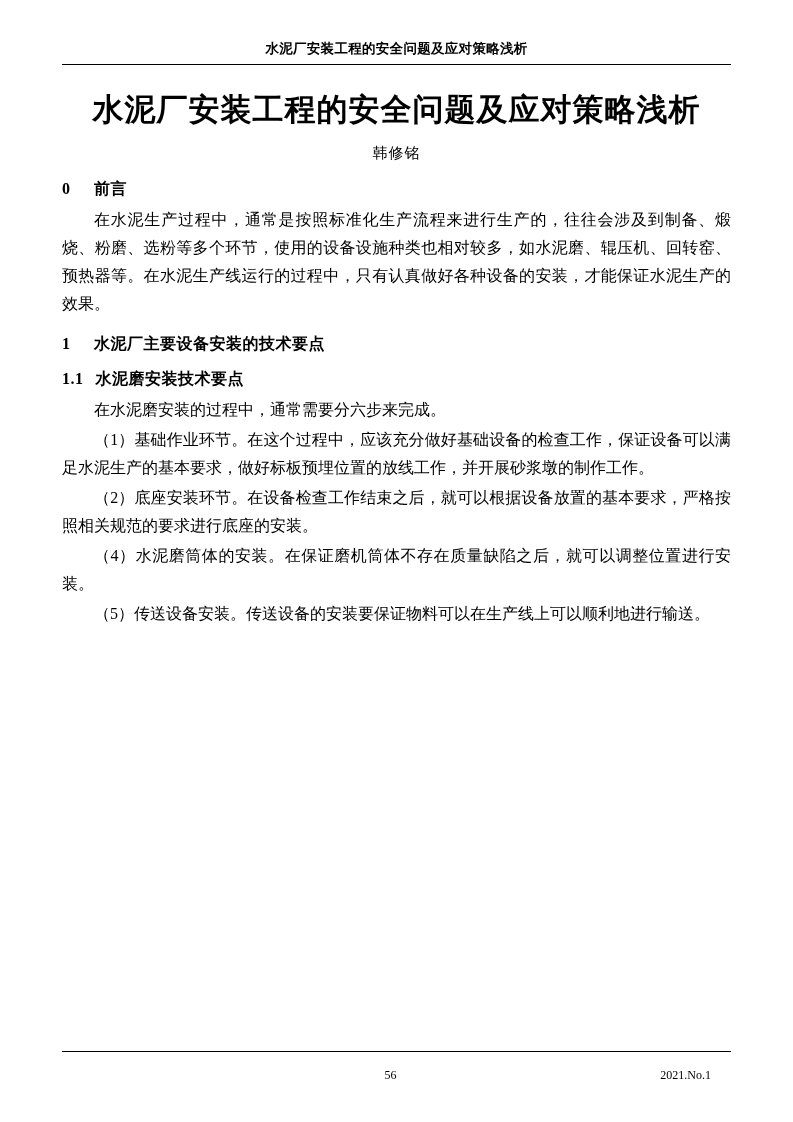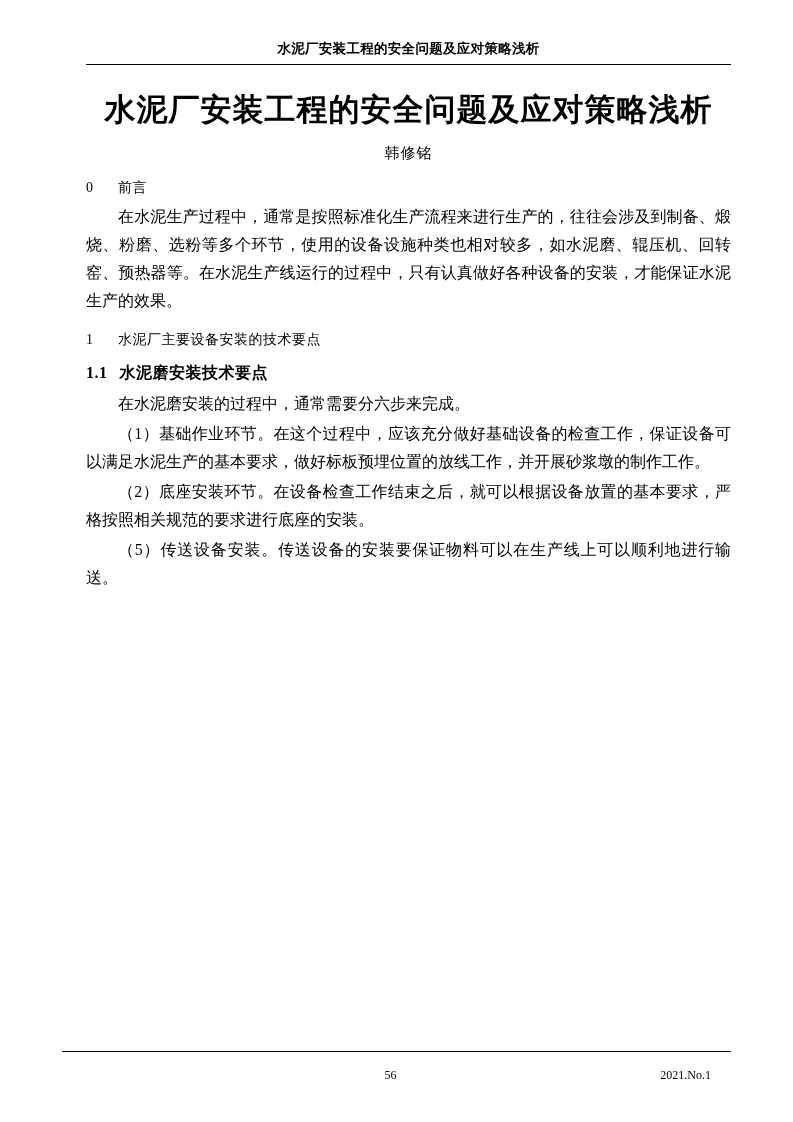--- a/index.html
+++ b/index.html
@@ -18,21 +18,20 @@
     background: #ffffff;
     box-sizing: border-box;
     overflow: hidden;
   }
   .content {
     position: absolute;
     left: 62px;
     right: 62px;
     top: 40px;
     bottom: 30px;
-    margin-left: 24px;
   }
   
   .running-header {
     text-align: center;
     font-size: 13.5px;
     font-weight: bold;
     letter-spacing: 0.3px;
     color: #000;
     padding-bottom: 6px;
   }
@@ -58,22 +57,22 @@
     letter-spacing: 1px;
   }
   .affiliation {
     text-align: center;
     font-size: 15px;
     margin: 4px 0 20px 0;
     letter-spacing: 0.2px;
   }
   
   h2.sec {
-    font-size: 14px;
-    font-weight: normal;
+    font-size: 16px;
+    font-weight: bold;
     margin: 16px 0 6px 0;
     letter-spacing: 0.5px;
   }
   h3.sub {
     font-size: 16px;
     font-weight: bold;
     margin: 14px 0 6px 0;
     letter-spacing: 0.5px;
   }
   .sec-num {
@@ -142,20 +141,21 @@
       <span class="sec-num">1</span><span class="sec-gap"></span><span>水泥厂主要设备安装的技术要点</span>
     </h2>
 
     <h3 class="sub">
       <span>1.1</span><span class="sec-gap"></span><span>水泥磨安装技术要点</span>
     </h3>
 
     <p class="body">在水泥磨安装的过程中，通常需要分六步来完成。</p>
     <p class="body">（1）基础作业环节。在这个过程中，应该充分做好基础设备的检查工作，保证设备可以满足水泥生产的基本要求，做好标板预埋位置的放线工作，并开展砂浆墩的制作工作。</p>
     <p class="body">（2）底座安装环节。在设备检查工作结束之后，就可以根据设备放置的基本要求，严格按照相关规范的要求进行底座的安装。</p>
+    <p class="body">（4）水泥磨筒体的安装。在保证磨机筒体不存在质量缺陷之后，就可以调整位置进行安装。</p>
     <p class="body">（5）传送设备安装。传送设备的安装要保证物料可以在生产线上可以顺利地进行输送。</p>
 
   </div>
 
   <hr class="footer-rule">
   <div class="footer">
     <span class="page-num">56</span>
     <span class="issue">2021.No.1</span>
   </div>
 

